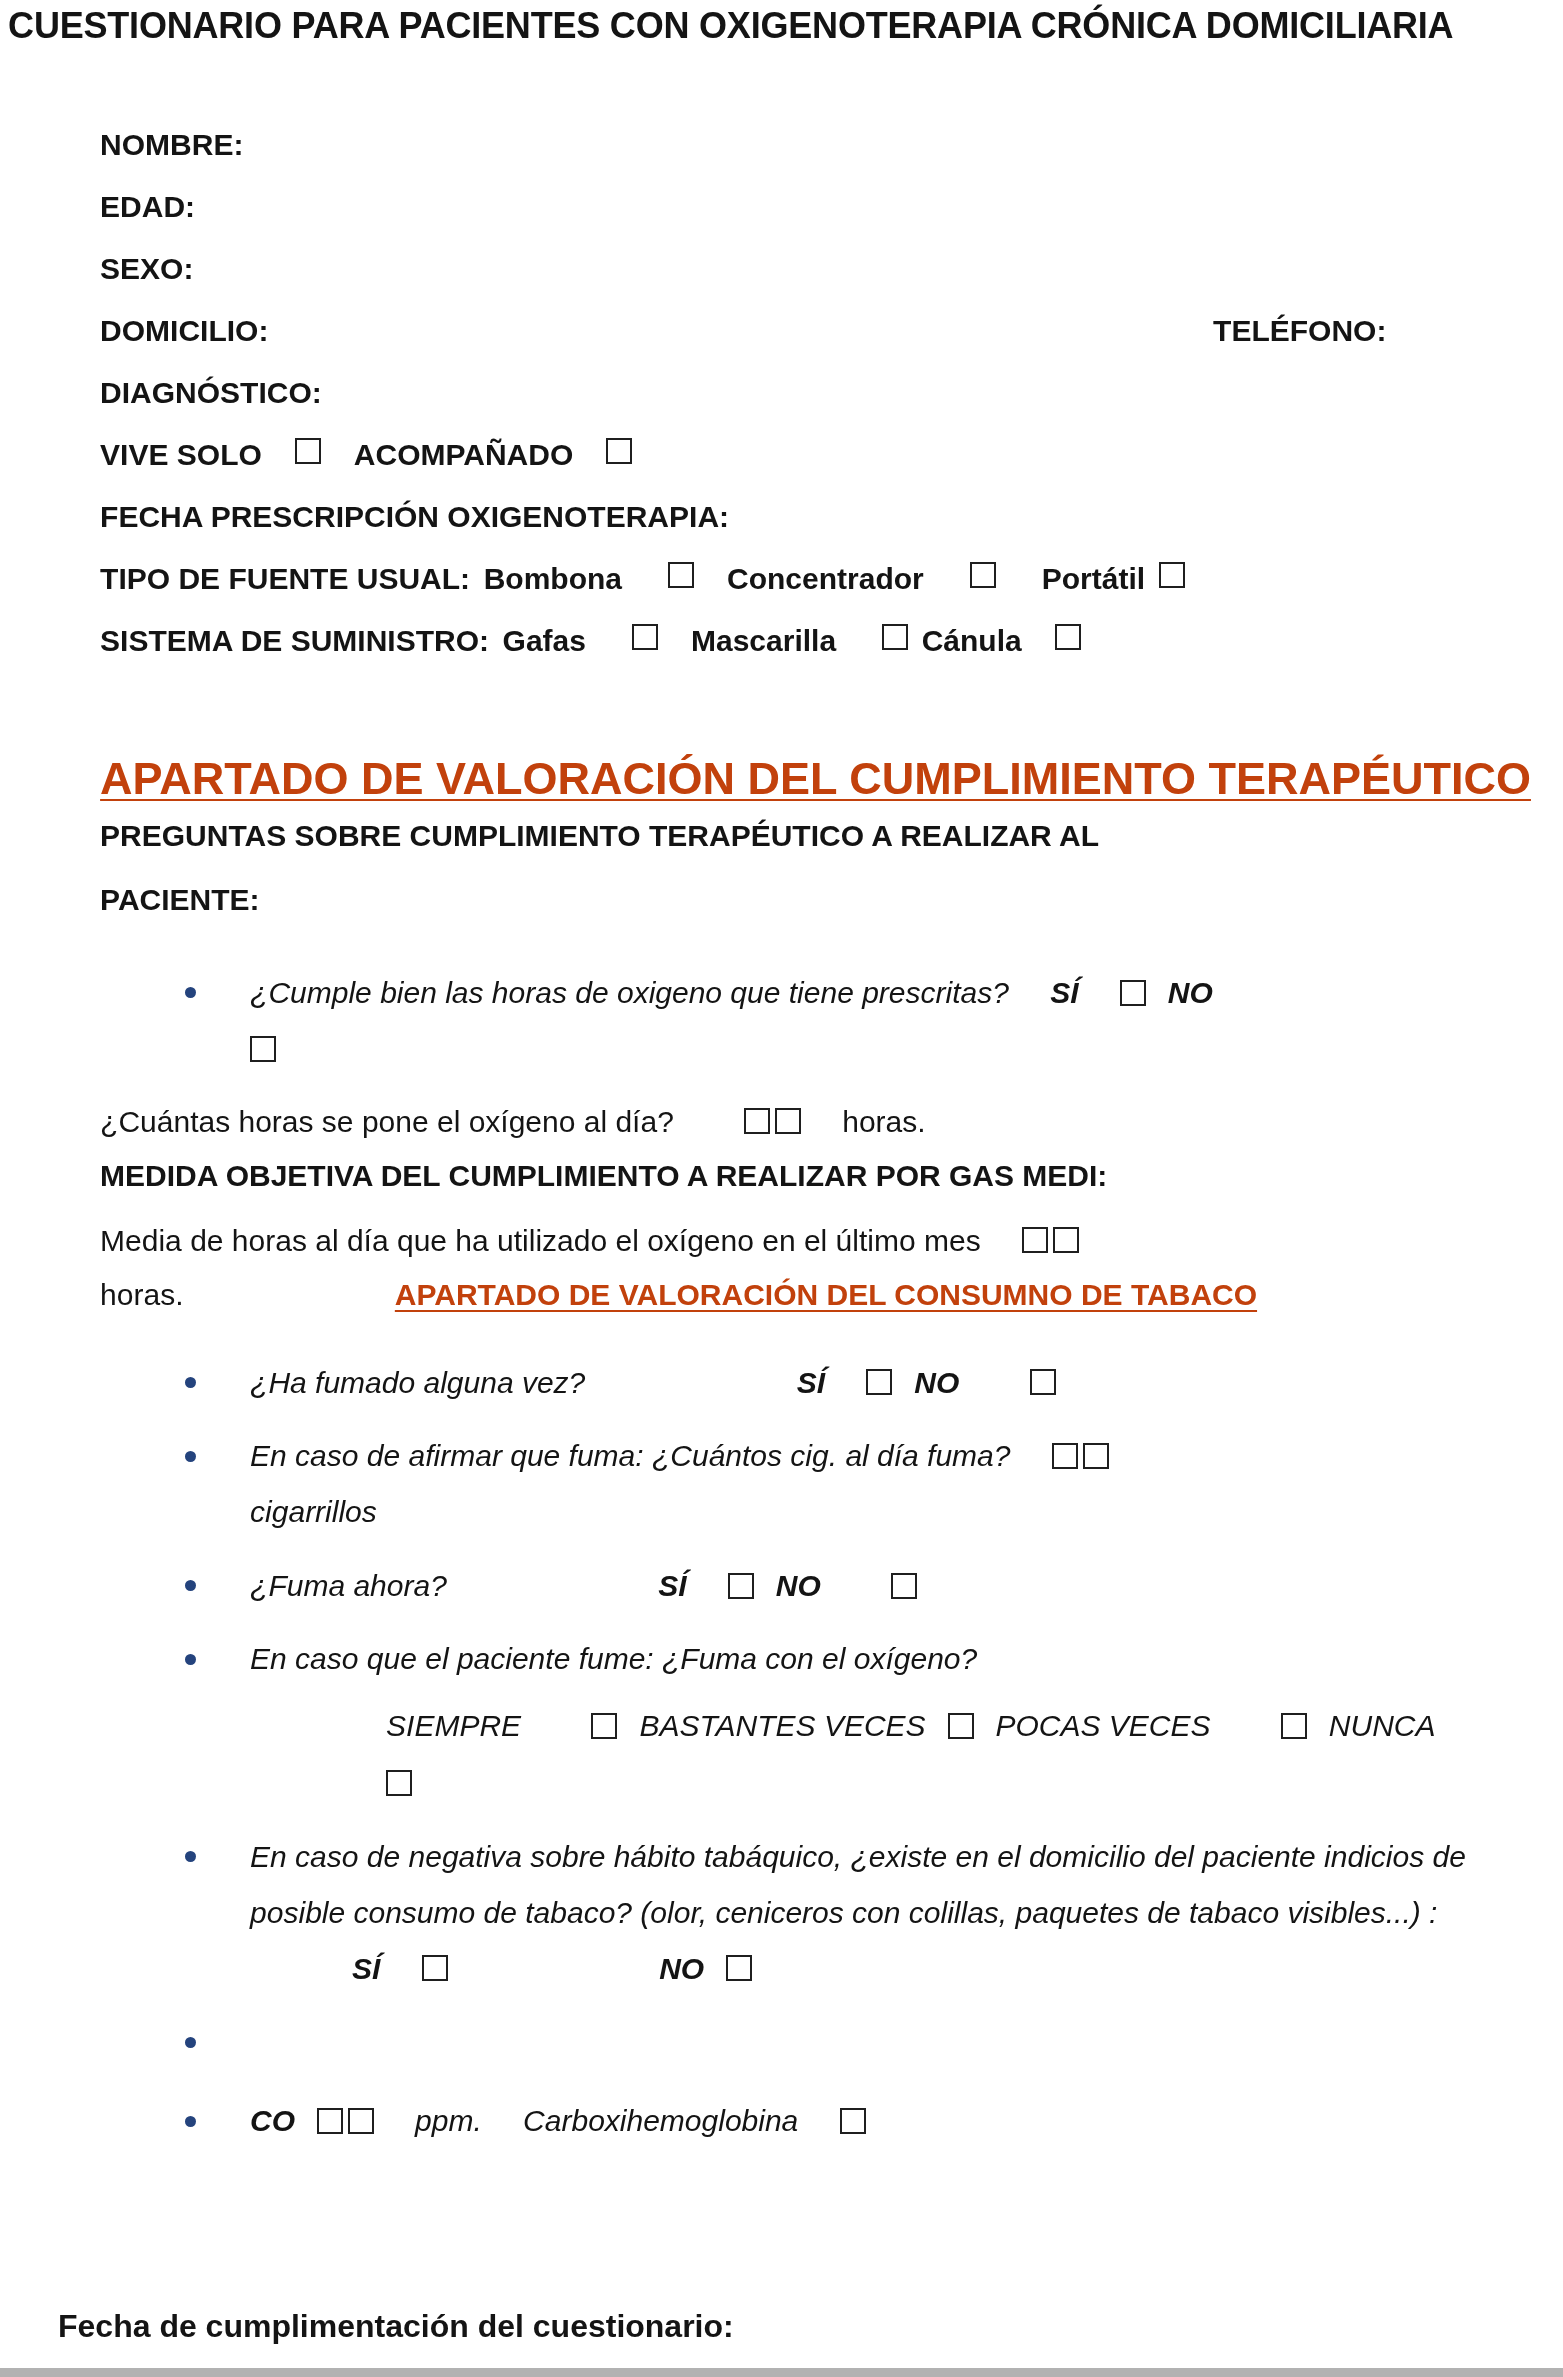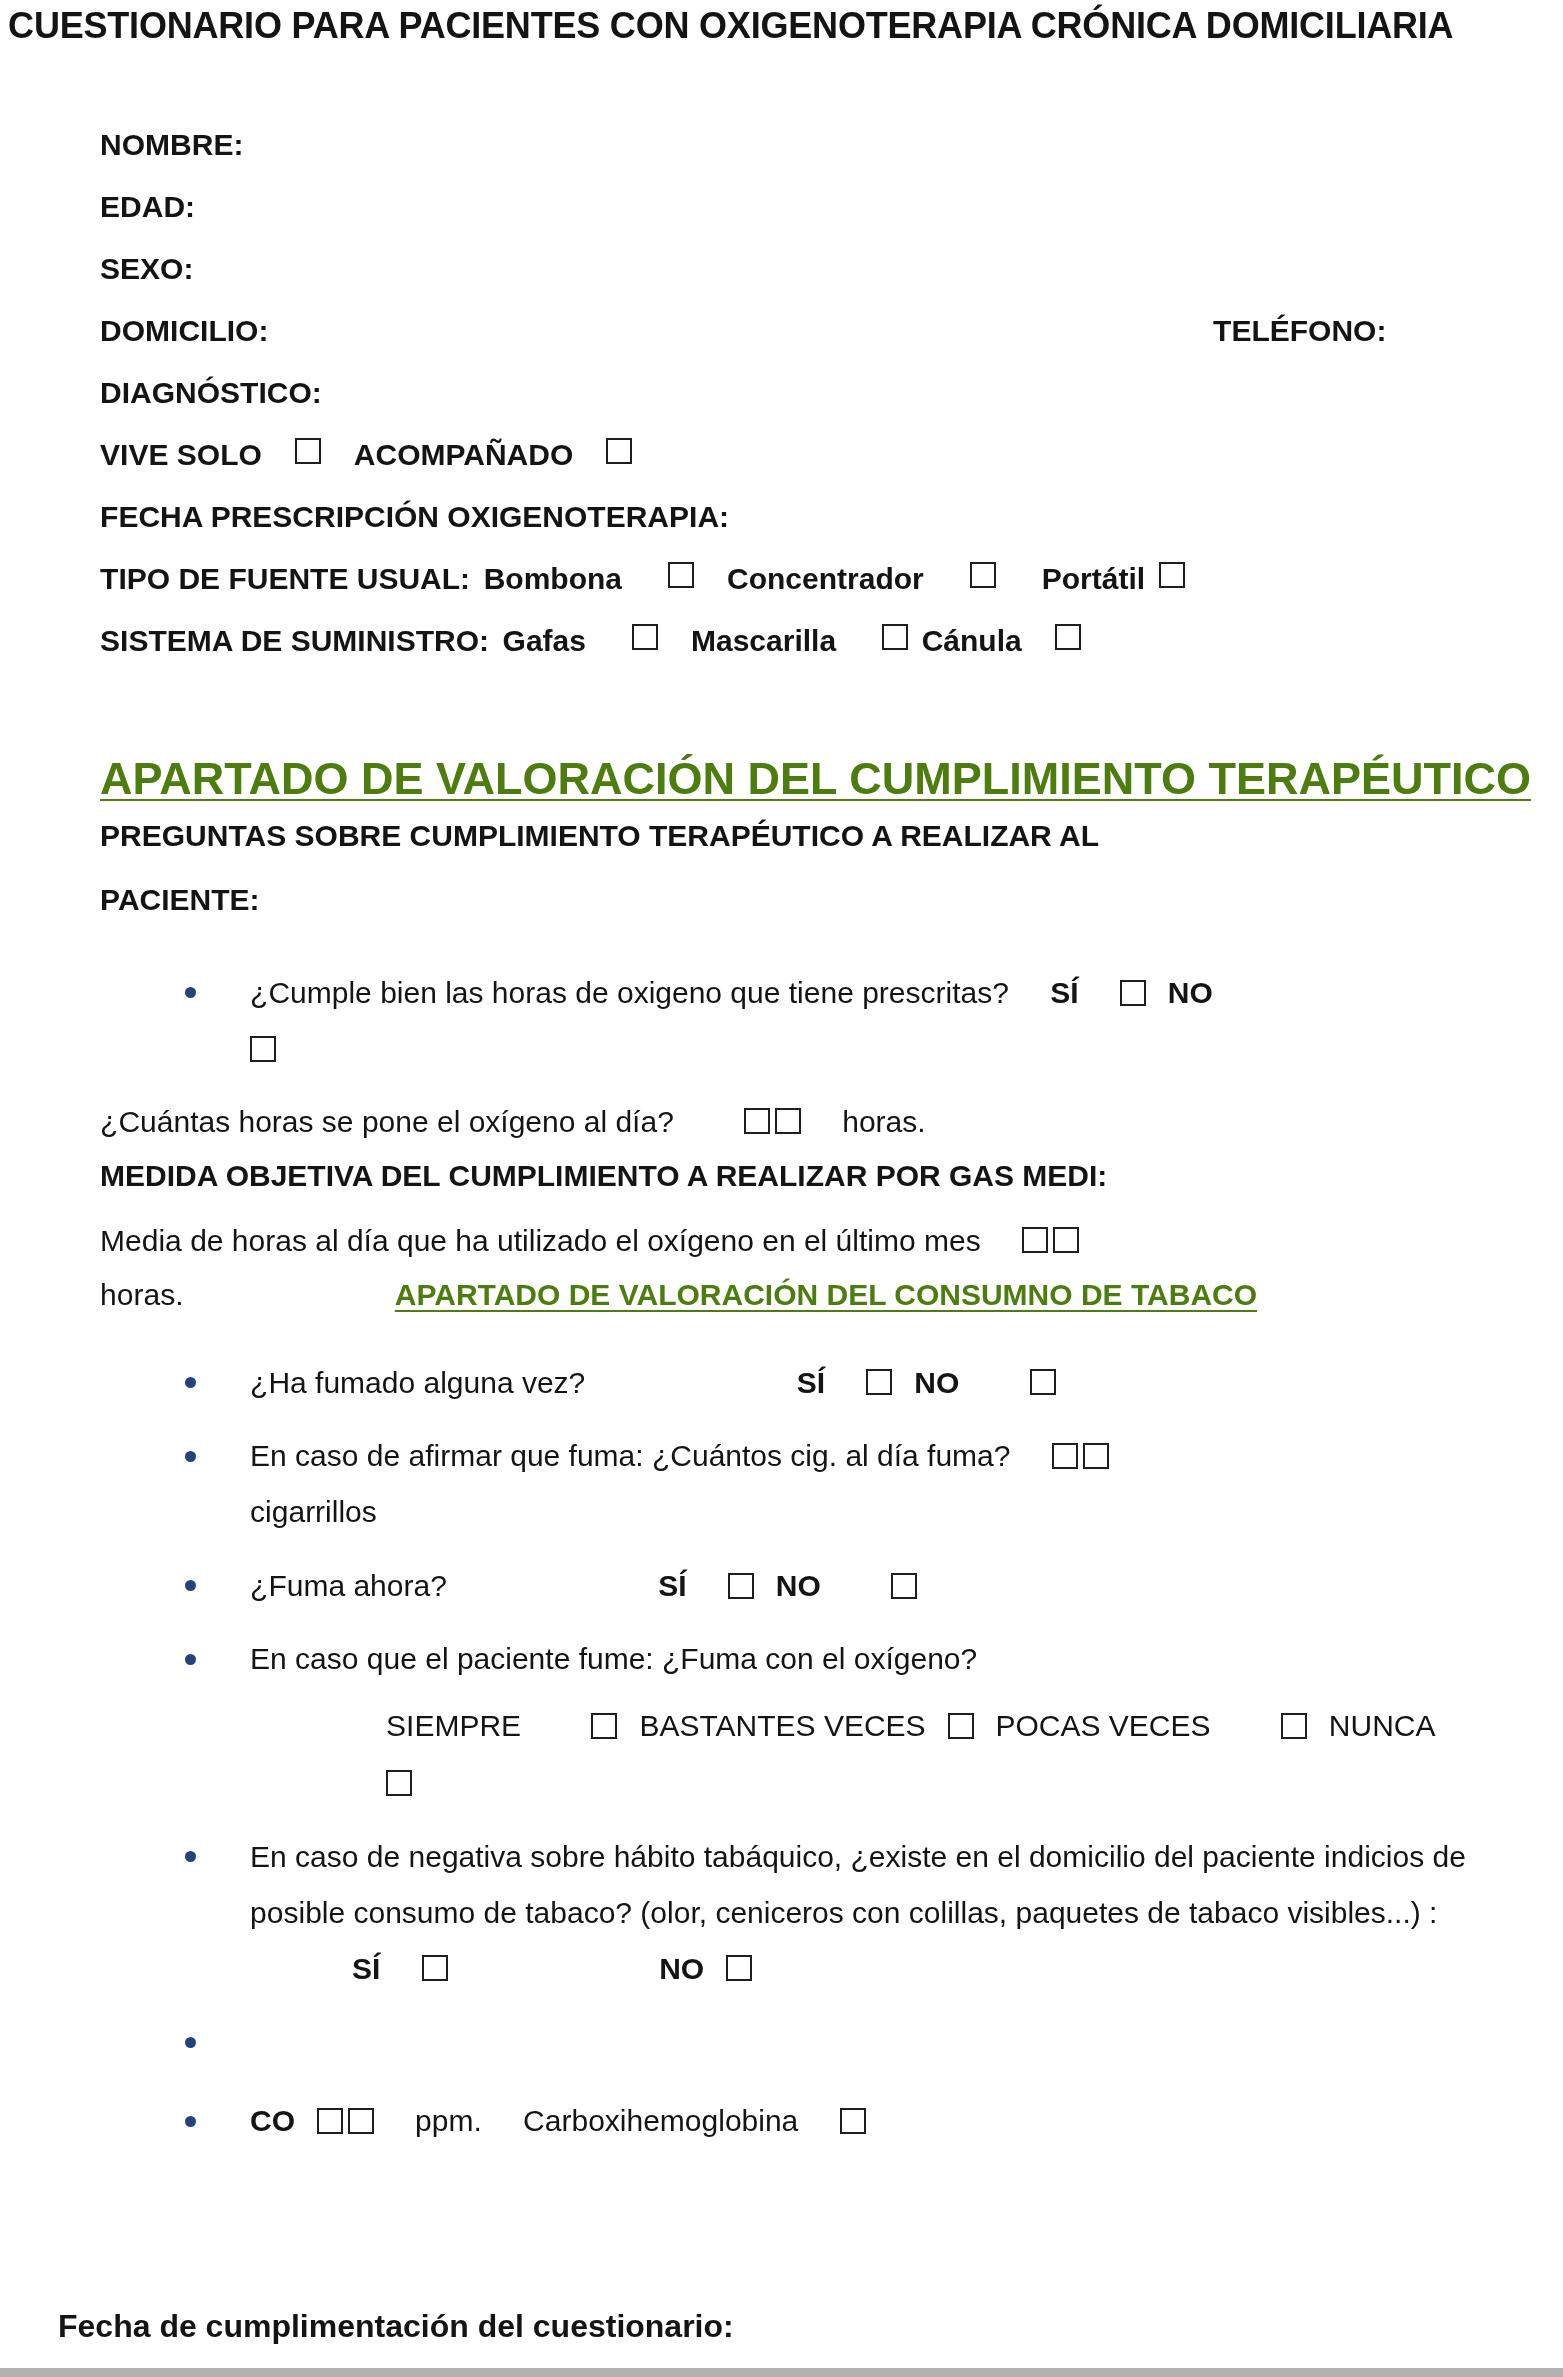--- a/index.html
+++ b/index.html
@@ -21,27 +21,27 @@
   .cb {
     display:inline-block; width:26px; height:26px; flex:none;
     border:2px solid #1f1f1f; background:#ffffff; vertical-align:-2.7px;
   }
   .ms { margin-left:13.6px; } .mm { margin-left:33px; } .mg { margin-left:46px; }
   .ml { margin-left:62px; } .mxl { margin-left:102px; } .mxxl { margin-left:203px; }
   .pair { margin-left:4.7px; }
 
   .section { margin-left:92px; margin-top:68px; }
   .redhead {
-    display:inline-block; color:#4d7c0f; font-weight:700; line-height:50px;
+    display:inline-block; color:#c2410c; font-weight:700; line-height:50px;
     text-decoration:underline; text-decoration-thickness:2px; text-underline-offset:4.7px;
   }
   .subhead { font-weight:700; line-height:64px; max-width:1152px; }
 
   ul.blist { list-style:none; margin-top:33px; }
-  ul.blist > li { position:relative; padding-left:150px; line-height:56px; margin-bottom:17.6px; min-height:56px; }
+  ul.blist > li { position:relative; padding-left:150px; line-height:56px; margin-bottom:17.6px; min-height:56px;font-style:italic; }
   ul.blist > li::before {
     content:""; position:absolute; left:85px; top:22.4px;
     width:11px; height:11px; border-radius:50%; background:#24437d;
   }
   ul.blist.single { margin-top:23px; }
 
   .pline { line-height:54px; }
   .mt-s { margin-top:11px; }
   .optline { margin-left:136px; line-height:57px; margin-top:9.5px; }
   .coox { margin-top:8.1px; }

